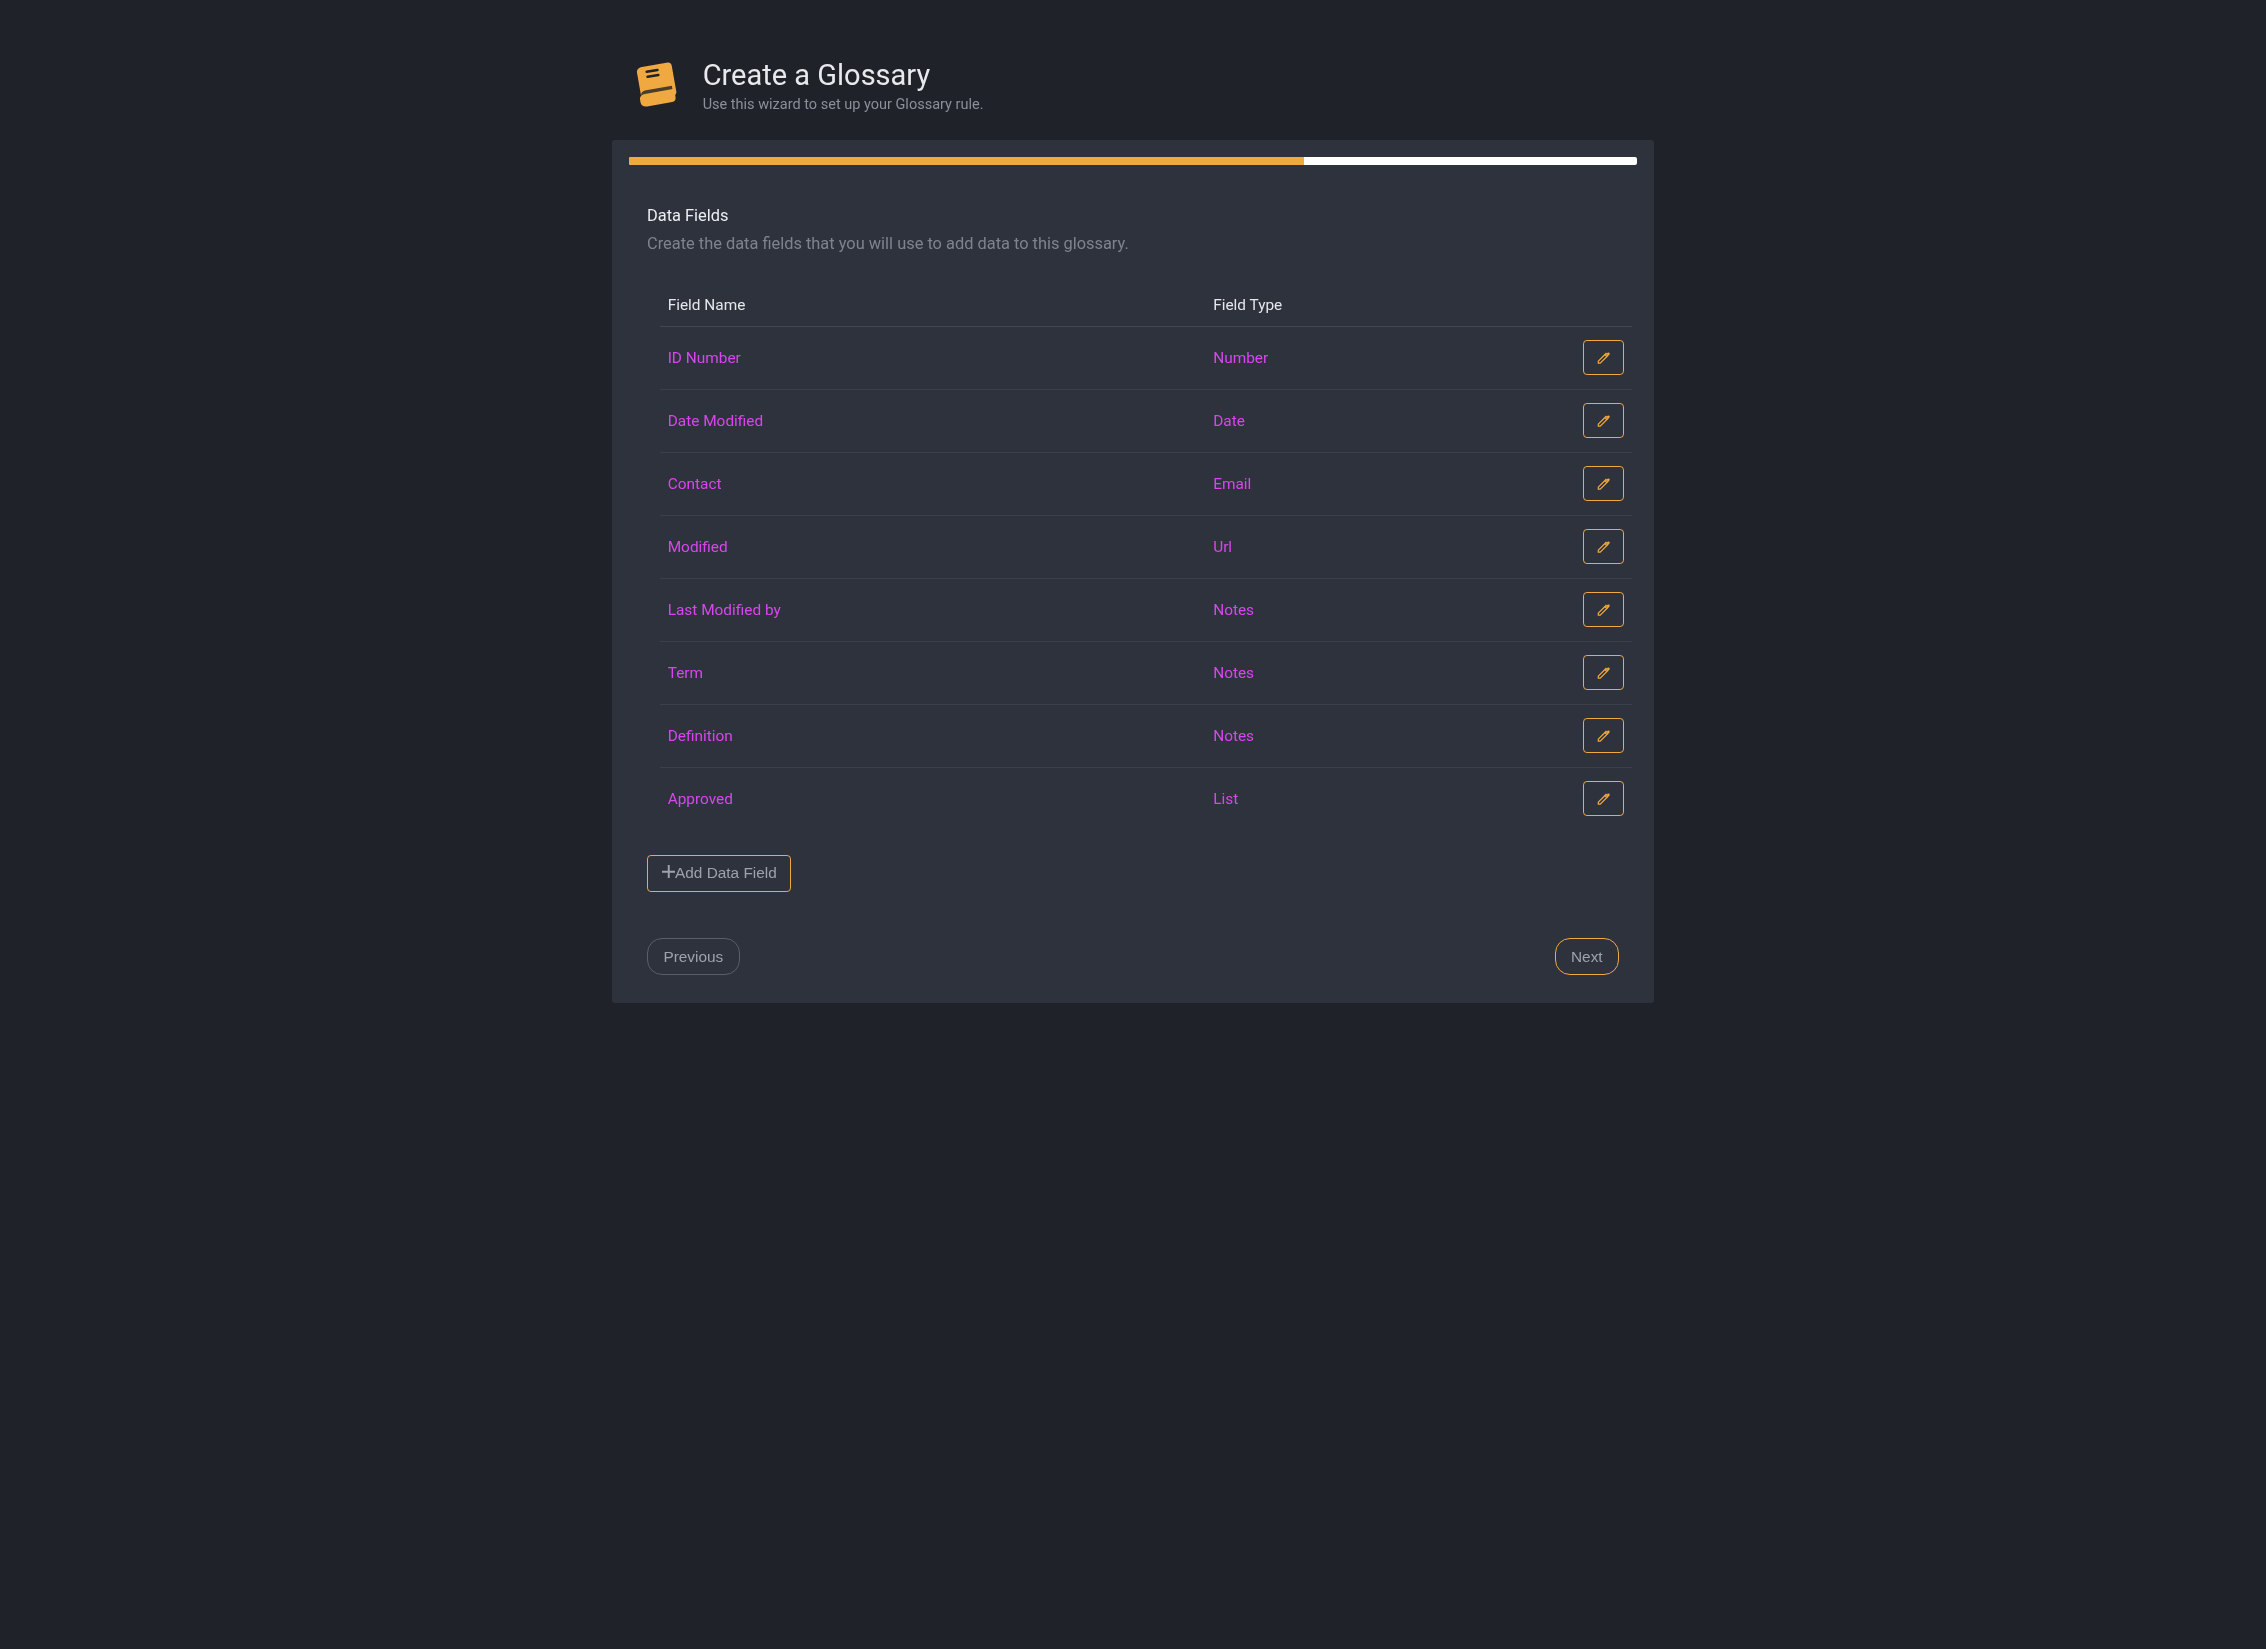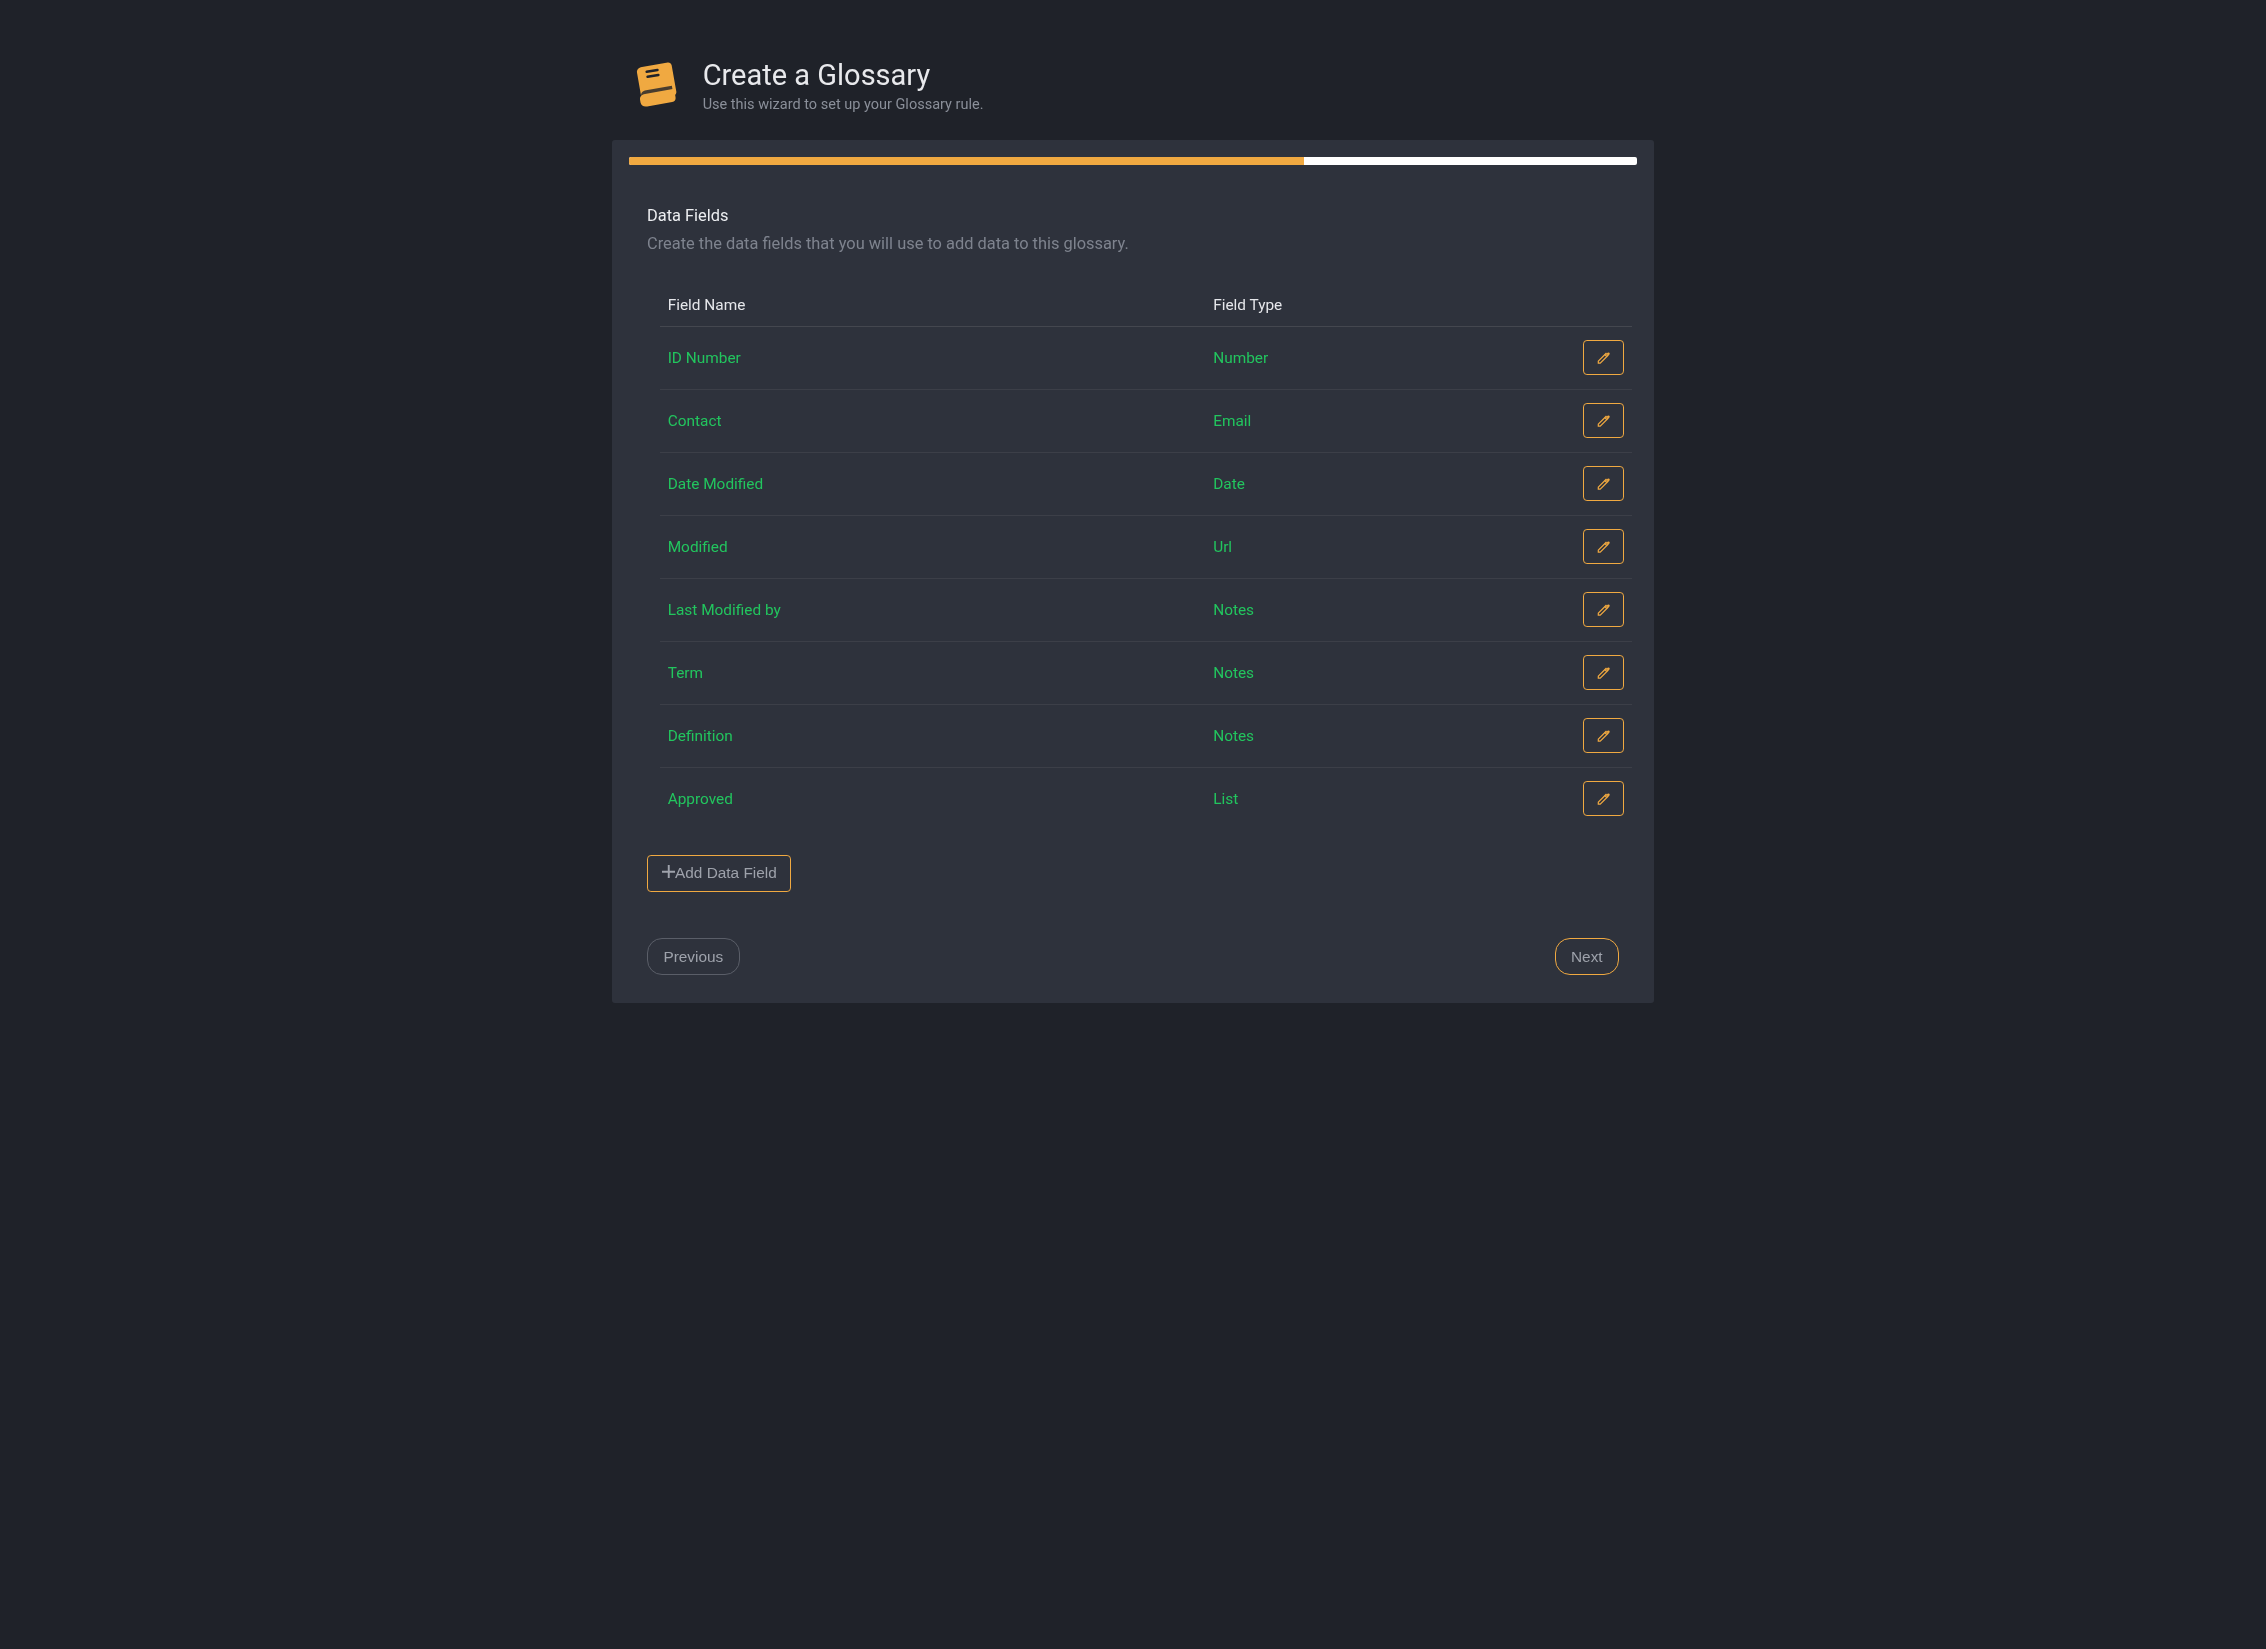--- a/index.html
+++ b/index.html
@@ -74,21 +74,21 @@
   th {
     text-align: left;
     font-weight: 400;
     font-size: 15.4px;
     color: #e6e7eb;
     padding: 9.7px 7.7px 11.6px;
     border-bottom: 1px solid #44474f;
   }
   td {
     font-size: 15.4px;
-    color: #22c55e;
+    color: #d946ef;
     padding: 13.5px 7.7px;
     border-bottom: 1px solid #3c3f48;
     vertical-align: middle;
   }
   tr:last-child td { border-bottom: none; }
   .actions-cell { text-align: right; width: 68px; }
   .edit-btn {
     display: inline-flex;
     align-items: center;
     justify-content: center;
@@ -186,36 +186,36 @@
                     <svg width="15.4" height="15.4" viewBox="0 0 20 20" fill="none" stroke="currentColor" stroke-width="1.6">
                       <path d="M3 14.5 13 4.5l2.5 2.5-10 10H3v-2.5Z"></path>
                       <path d="M11.5 6 14 8.5"></path>
                       <rect x="2" y="2" width="16" height="16" rx="2" stroke-width="0" fill="none"></rect>
                       <path d="M15 3.5a1.8 1.8 0 0 1 2.5 2.5l-1 1L14 4.5l1-1Z" fill="currentColor" stroke="none"></path>
                     </svg>
                   </span>
                 </button></td>
             </tr>
             <tr>
+              <td>Date Modified</td>
+              <td>Date</td>
+              <td class="actions-cell"><button class="edit-btn">
+                  <span>
+                    <svg width="15.4" height="15.4" viewBox="0 0 20 20" fill="none" stroke="currentColor" stroke-width="1.6">
+                      <path d="M3 14.5 13 4.5l2.5 2.5-10 10H3v-2.5Z"></path>
+                      <path d="M11.5 6 14 8.5"></path>
+                      <rect x="2" y="2" width="16" height="16" rx="2" stroke-width="0" fill="none"></rect>
+                      <path d="M15 3.5a1.8 1.8 0 0 1 2.5 2.5l-1 1L14 4.5l1-1Z" fill="currentColor" stroke="none"></path>
+                    </svg>
+                  </span>
+                </button></td>
+            </tr>
+            <tr>
               <td>Contact</td>
               <td>Email</td>
-              <td class="actions-cell"><button class="edit-btn">
-                  <span>
-                    <svg width="15.4" height="15.4" viewBox="0 0 20 20" fill="none" stroke="currentColor" stroke-width="1.6">
-                      <path d="M3 14.5 13 4.5l2.5 2.5-10 10H3v-2.5Z"></path>
-                      <path d="M11.5 6 14 8.5"></path>
-                      <rect x="2" y="2" width="16" height="16" rx="2" stroke-width="0" fill="none"></rect>
-                      <path d="M15 3.5a1.8 1.8 0 0 1 2.5 2.5l-1 1L14 4.5l1-1Z" fill="currentColor" stroke="none"></path>
-                    </svg>
-                  </span>
-                </button></td>
-            </tr>
-            <tr>
-              <td>Date Modified</td>
-              <td>Date</td>
               <td class="actions-cell"><button class="edit-btn">
                   <span>
                     <svg width="15.4" height="15.4" viewBox="0 0 20 20" fill="none" stroke="currentColor" stroke-width="1.6">
                       <path d="M3 14.5 13 4.5l2.5 2.5-10 10H3v-2.5Z"></path>
                       <path d="M11.5 6 14 8.5"></path>
                       <rect x="2" y="2" width="16" height="16" rx="2" stroke-width="0" fill="none"></rect>
                       <path d="M15 3.5a1.8 1.8 0 0 1 2.5 2.5l-1 1L14 4.5l1-1Z" fill="currentColor" stroke="none"></path>
                     </svg>
                   </span>
                 </button></td>

